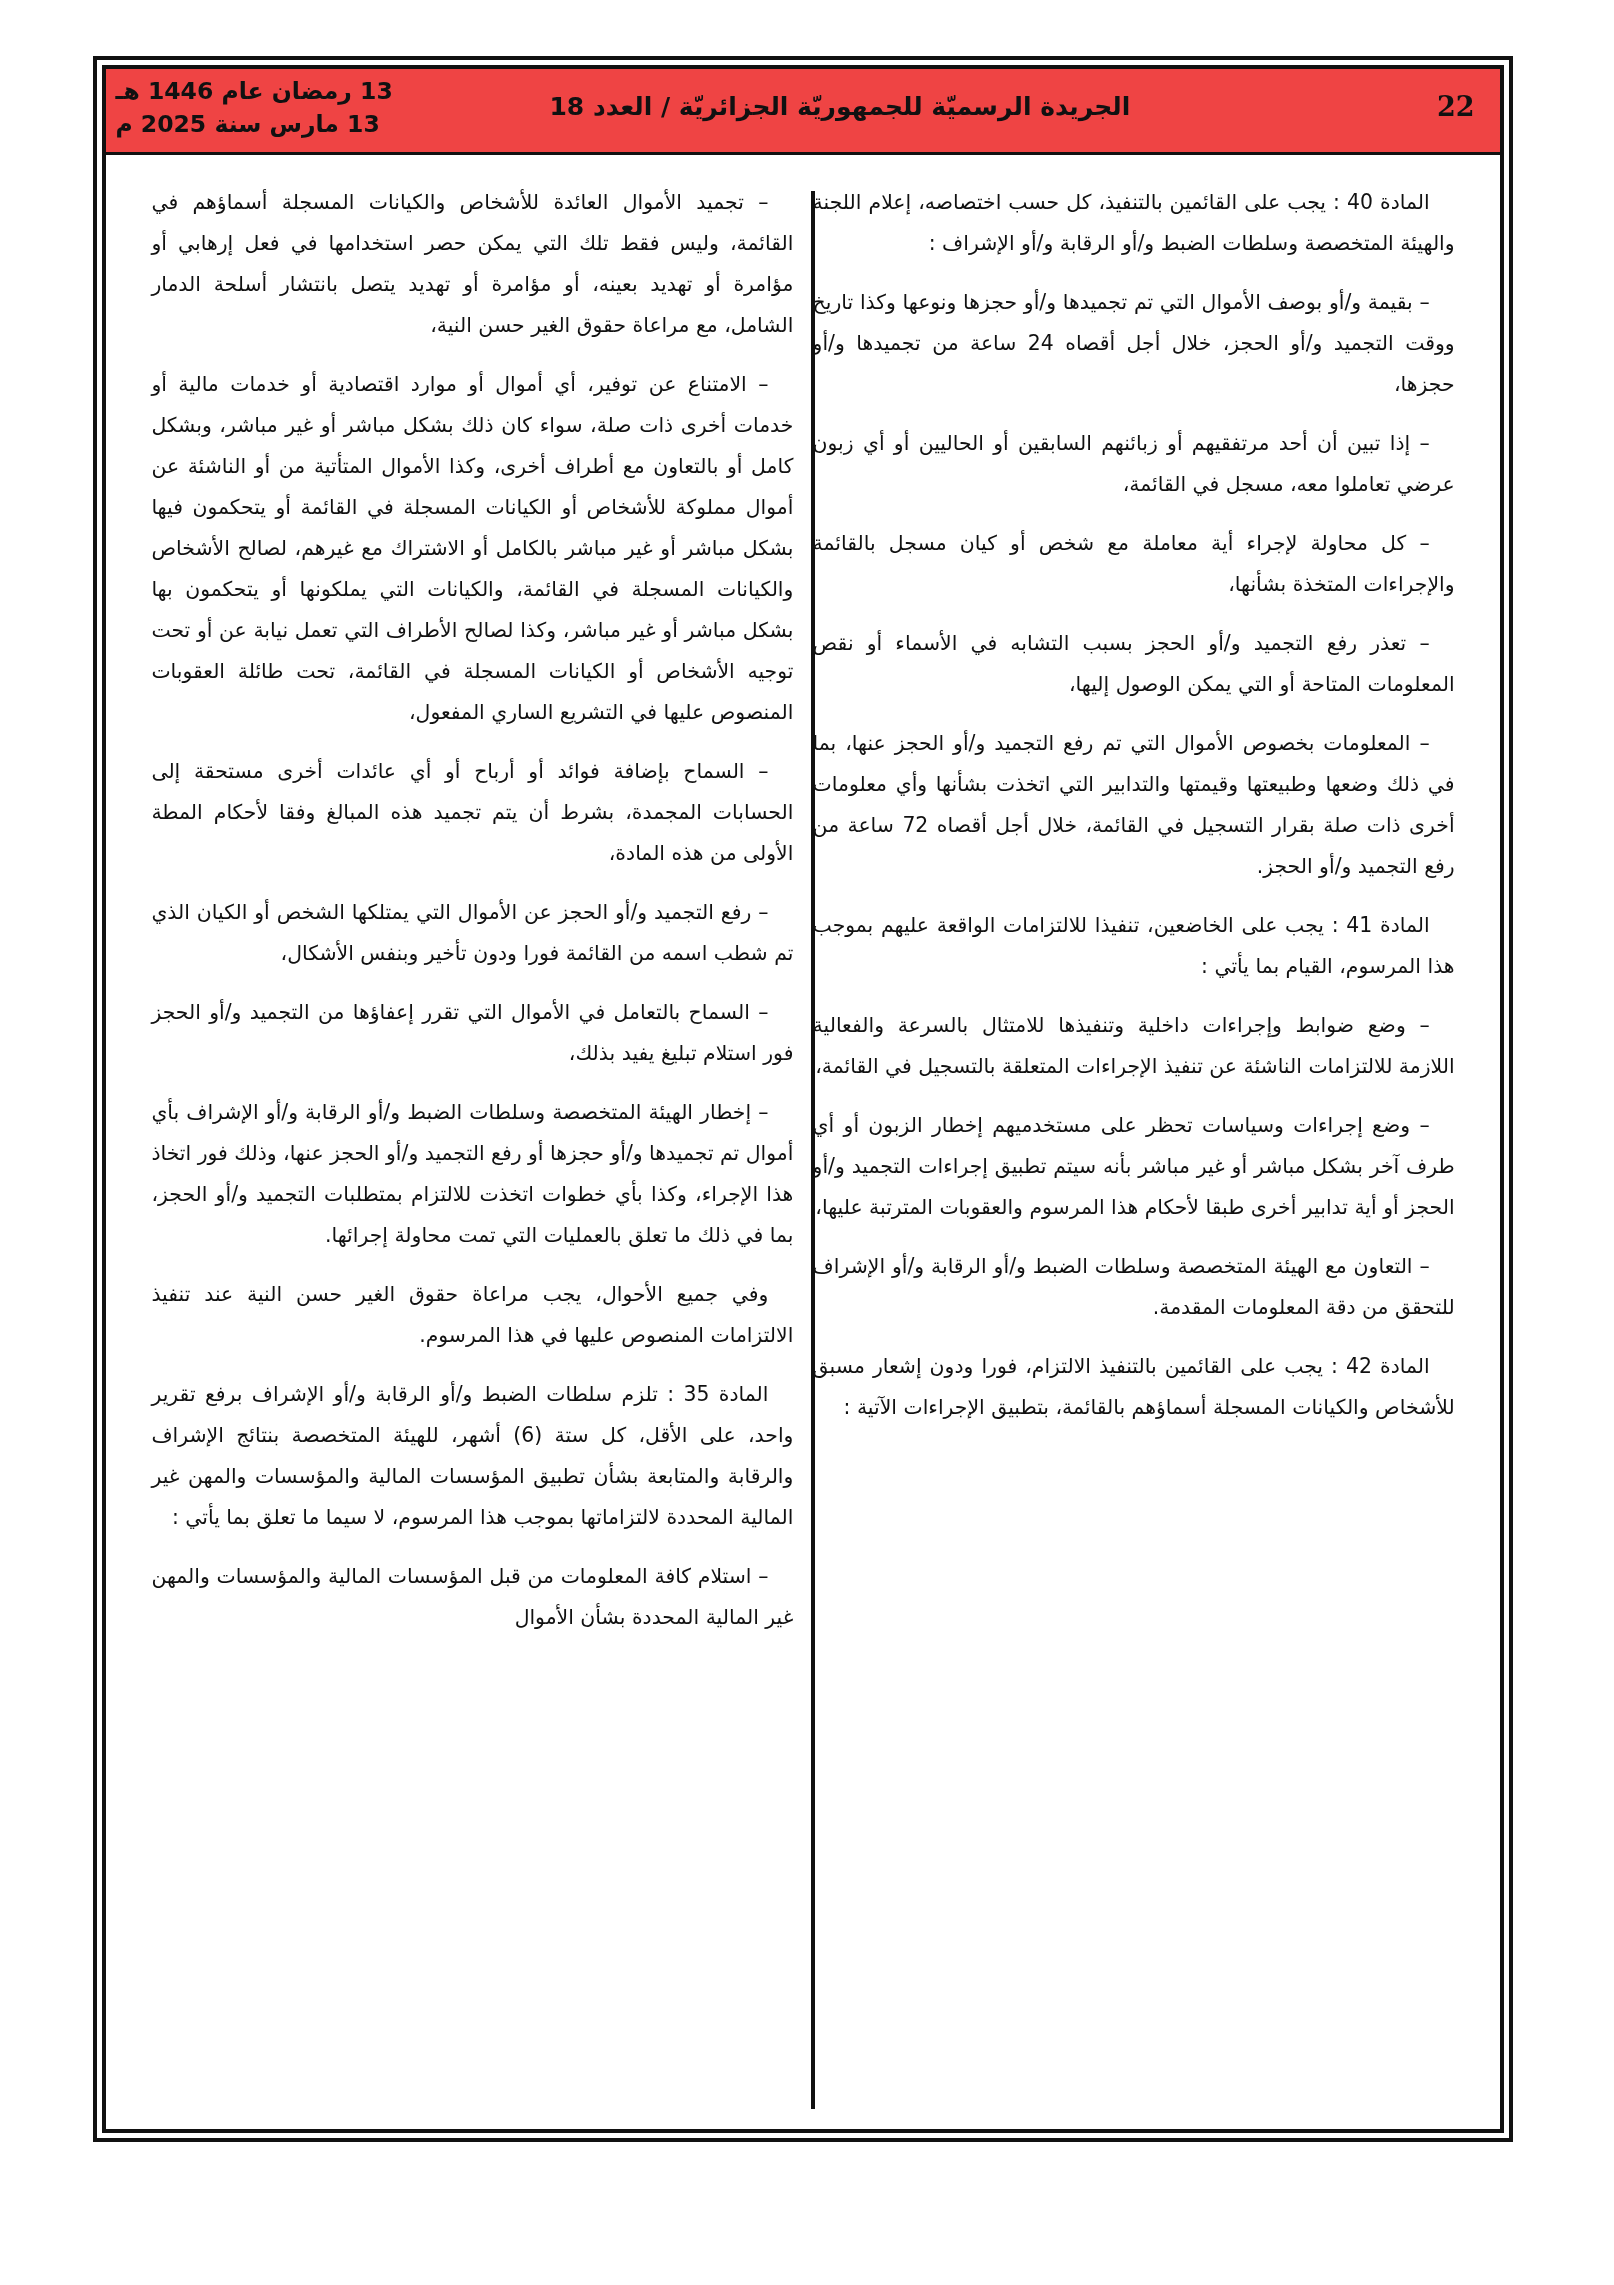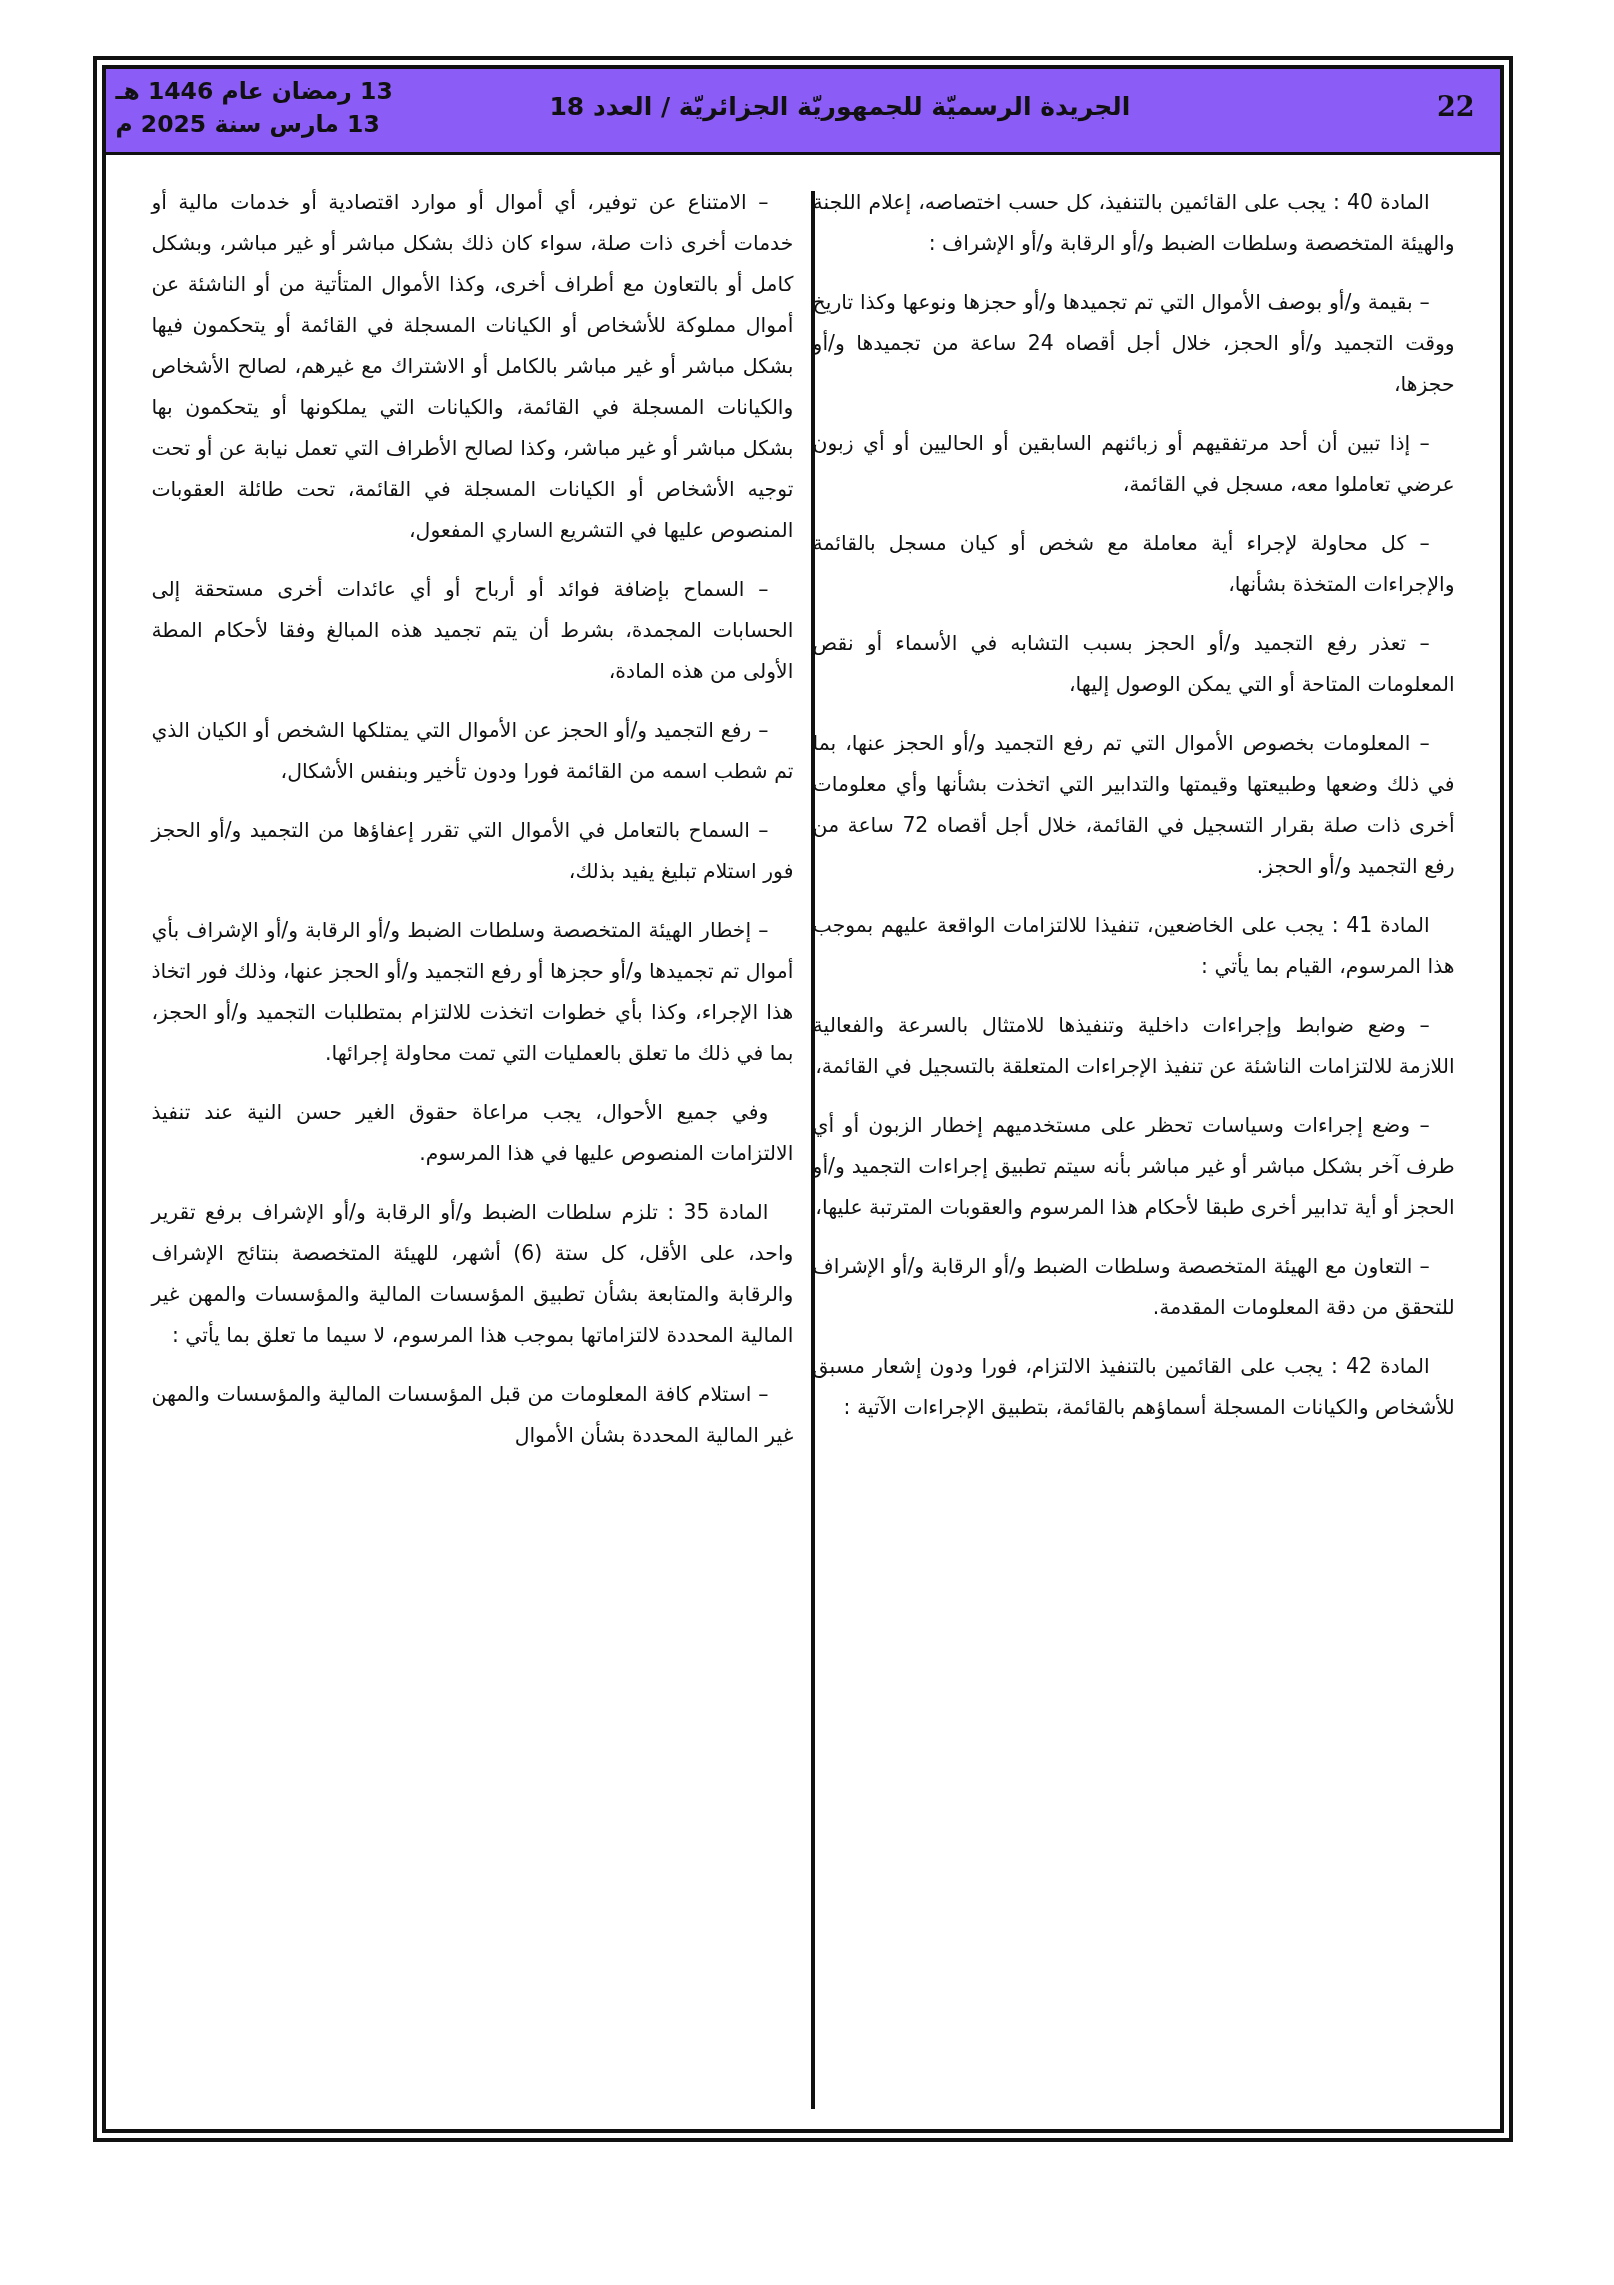--- a/index.html
+++ b/index.html
@@ -2,21 +2,21 @@
 <html lang="ar" dir="rtl" style="font-size:14.5px"><head>
 <meta charset="utf-8">
 <style>
   html, body { margin: 0; padding: 0; background: #ffffff; }
   body { width: 1615px; height: 2285px; position: relative; overflow: hidden;
          font-family: "DejaVu Sans", "Liberation Sans", sans-serif; color: #111; }
   .frame-outer { position: absolute; left: 93px; top: 56px; width: 1420px; height: 2086px;
                  border: 4.5px solid #111; box-sizing: border-box; }
   .frame-inner { position: absolute; left: 5.4px; top: 5.4px; right: 5.4px; bottom: 5.4px;
                  border: 4.5px solid #111; box-sizing: border-box; }
-  .header { position: absolute; left: 0; top: 0; right: 0; height: 86px; background: #8b5cf6;
+  .header { position: absolute; left: 0; top: 0; right: 0; height: 86px; background: #ef4444;
             border-bottom: 3.6px solid #111; box-sizing: border-box; direction: ltr; }
   .hdr-date { position: absolute; left: 9px; top: 5.4px; width: 299px; text-align: left;
               font-family: "DejaVu Sans", sans-serif; font-weight: bold; font-size: 23.5px;
               line-height: 33px; direction: rtl; }
   .hdr-date div { text-align: left; }
   .hdr-title { position: absolute; left: 443px; right: 226px; top: 20px; text-align: left;
                font-weight: bold; font-size: 25px; line-height: 36px; direction: rtl; }
   .hdr-page { position: absolute; right: 25px; top: 20px; font-family: "DejaVu Serif", serif;
               font-weight: bold; font-size: 27px; line-height: 36px; }
   .columns { position: absolute; left: 0; right: 0; top: 86px; bottom: 0; direction: rtl; }
@@ -55,20 +55,21 @@
         <p class="ind"><span class="art-label">المادة 41 :</span><span> يجب على الخاضعين، تنفيذا للالتزامات الواقعة عليهم بموجب هذا المرسوم، القيام بما يأتي :</span></p>
         <p class="ind"><span>– وضع ضوابط وإجراءات داخلية وتنفيذها للامتثال بالسرعة والفعالية اللازمة للالتزامات الناشئة عن تنفيذ الإجراءات المتعلقة بالتسجيل في القائمة،</span></p>
         <p class="ind"><span>– وضع إجراءات وسياسات تحظر على مستخدميهم إخطار الزبون أو أي طرف آخر بشكل مباشر أو غير مباشر بأنه سيتم تطبيق إجراءات التجميد و/أو الحجز أو أية تدابير أخرى طبقا لأحكام هذا المرسوم والعقوبات المترتبة عليها،</span></p>
         <p class="ind"><span>– التعاون مع الهيئة المتخصصة وسلطات الضبط و/أو الرقابة و/أو الإشراف للتحقق من دقة المعلومات المقدمة.</span></p>
         <p class="ind"><span class="art-label">المادة 42 :</span><span> يجب على القائمين بالتنفيذ الالتزام، فورا ودون إشعار مسبق للأشخاص والكيانات المسجلة أسماؤهم بالقائمة، بتطبيق الإجراءات الآتية :</span></p>
       </div>
 
       <div class="divider"></div>
 
       <div class="col col-left">
+        <p class="ind"><span>– تجميد الأموال العائدة للأشخاص والكيانات المسجلة أسماؤهم في القائمة، وليس فقط تلك التي يمكن حصر استخدامها في فعل إرهابي أو مؤامرة أو تهديد بعينه، أو مؤامرة أو تهديد يتصل بانتشار أسلحة الدمار الشامل، مع مراعاة حقوق الغير حسن النية،</span></p>
         <p class="ind"><span>– الامتناع عن توفير، أي أموال أو موارد اقتصادية أو خدمات مالية أو خدمات أخرى ذات صلة، سواء كان ذلك بشكل مباشر أو غير مباشر، وبشكل كامل أو بالتعاون مع أطراف أخرى، وكذا الأموال المتأتية من أو الناشئة عن أموال مملوكة للأشخاص أو الكيانات المسجلة في القائمة أو يتحكمون فيها بشكل مباشر أو غير مباشر بالكامل أو الاشتراك مع غيرهم، لصالح الأشخاص والكيانات المسجلة في القائمة، والكيانات التي يملكونها أو يتحكمون بها بشكل مباشر أو غير مباشر، وكذا لصالح الأطراف التي تعمل نيابة عن أو تحت توجيه الأشخاص أو الكيانات المسجلة في القائمة، تحت طائلة العقوبات المنصوص عليها في التشريع الساري المفعول،</span></p>
         <p class="ind"><span>– السماح بإضافة فوائد أو أرباح أو أي عائدات أخرى مستحقة إلى الحسابات المجمدة، بشرط أن يتم تجميد هذه المبالغ وفقا لأحكام المطة الأولى من هذه المادة،</span></p>
         <p class="ind"><span>– رفع التجميد و/أو الحجز عن الأموال التي يمتلكها الشخص أو الكيان الذي تم شطب اسمه من القائمة فورا ودون تأخير وبنفس الأشكال،</span></p>
         <p class="ind"><span>– السماح بالتعامل في الأموال التي تقرر إعفاؤها من التجميد و/أو الحجز فور استلام تبليغ يفيد بذلك،</span></p>
         <p class="ind"><span>– إخطار الهيئة المتخصصة وسلطات الضبط و/أو الرقابة و/أو الإشراف بأي أموال تم تجميدها و/أو حجزها أو رفع التجميد و/أو الحجز عنها، وذلك فور اتخاذ هذا الإجراء، وكذا بأي خطوات اتخذت للالتزام بمتطلبات التجميد و/أو الحجز، بما في ذلك ما تعلق بالعمليات التي تمت محاولة إجرائها.</span></p>
         <p class="ind"><span>وفي جميع الأحوال، يجب مراعاة حقوق الغير حسن النية عند تنفيذ الالتزامات المنصوص عليها في هذا المرسوم.</span></p>
         <p class="ind"><span class="art-label">المادة 35 :</span><span> تلزم سلطات الضبط و/أو الرقابة و/أو الإشراف برفع تقرير واحد، على الأقل، كل ستة (6) أشهر، للهيئة المتخصصة بنتائج الإشراف والرقابة والمتابعة بشأن تطبيق المؤسسات المالية والمؤسسات والمهن غير المالية المحددة لالتزاماتها بموجب هذا المرسوم، لا سيما ما تعلق بما يأتي :</span></p>
         <p class="ind"><span>– استلام كافة المعلومات من قبل المؤسسات المالية والمؤسسات والمهن غير المالية المحددة بشأن الأموال</span></p>
       </div>
     </div>

